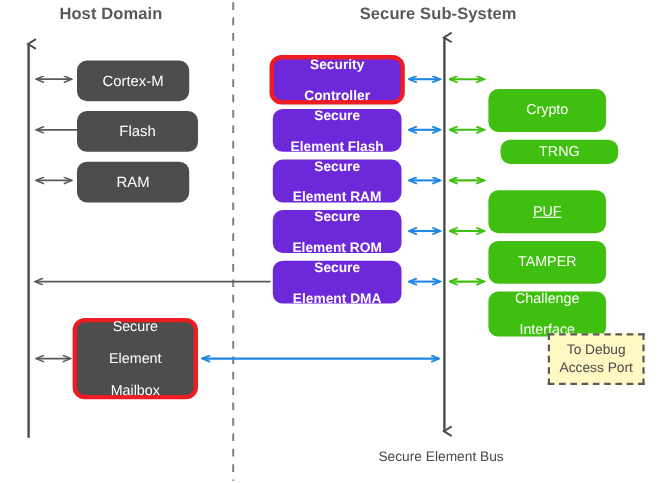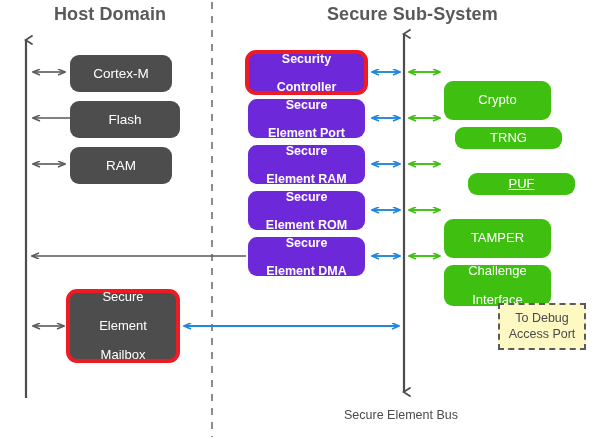--- a/index.html
+++ b/index.html
@@ -1,21 +1,21 @@
 <!DOCTYPE html>
 <html><head>
 <meta charset="utf-8">
 <style>
   html,body{margin:0;padding:0;background:#ffffff;}
   body{width:600px;height:439px;position:relative;overflow:hidden;
        font-family:"Liberation Sans",sans-serif;color:#4a4a4a;}
   .canvas{position:absolute;left:0;top:0;width:600px;height:439px;}
   svg.layer{position:absolute;left:0;top:0;width:600px;height:439px;pointer-events:none;}
 
-  .title{position:absolute;font-weight:bold;font-size:18px;color:#595959;
+  .title{position:absolute;font-weight:bold;font-size:15px;color:#595959;
          letter-spacing:.1px;white-space:nowrap;}
   #title-host{left:54px;top:4px;}
   #title-secure{left:327px;top:4px;}
 
   .node{position:absolute;border-radius:9px;display:flex;align-items:center;
         justify-content:center;text-align:center;color:#ffffff;
         line-height:1.12;box-sizing:border-box;}
   .node span{display:block;width:100%;}
 
   .gray{background:#4d4d4d;font-size:13.5px;}
@@ -159,21 +159,21 @@
 
   <div class="node blue redring" style="left:245px;top:50px;width:123px;height:45px;">
     <span>
       <span>Security</span><br>
       <span>Controller</span>
     </span>
   </div>
   <div class="node blue" style="left:248px;top:99px;width:117px;height:39px;">
     <span>
       <span>Secure</span><br>
-      <span>Element Port</span>
+      <span>Element Flash</span>
     </span>
   </div>
   <div class="node blue" style="left:248px;top:145px;width:117px;height:39px;">
     <span>
       <span>Secure</span><br>
       <span>Element RAM</span>
     </span>
   </div>
   <div class="node blue" style="left:248px;top:191px;width:117px;height:39px;">
     <span>
@@ -187,21 +187,21 @@
       <span>Element DMA</span>
     </span>
   </div>
 
   <div class="node green" style="left:444px;top:53px;width:107px;height:39px;">
     <span>Crypto</span>
   </div>
   <div class="node green" style="left:455px;top:99px;width:107px;height:22px;">
     <span>TRNG</span>
   </div>
-  <div class="node green" style="left:468px;top:145px;width:107px;height:22px;text-decoration:underline;">
+  <div class="node green" style="left:444px;top:145px;width:107px;height:39px;text-decoration:underline;">
     <span>PUF</span>
   </div>
   <div class="node green" style="left:444px;top:191px;width:107px;height:39px;">
     <span>TAMPER</span>
   </div>
   <div class="node green" style="left:444px;top:237px;width:107px;height:41px;">
     <span>
       <span>Challenge</span><br>
       <span>Interface</span>
     </span>

